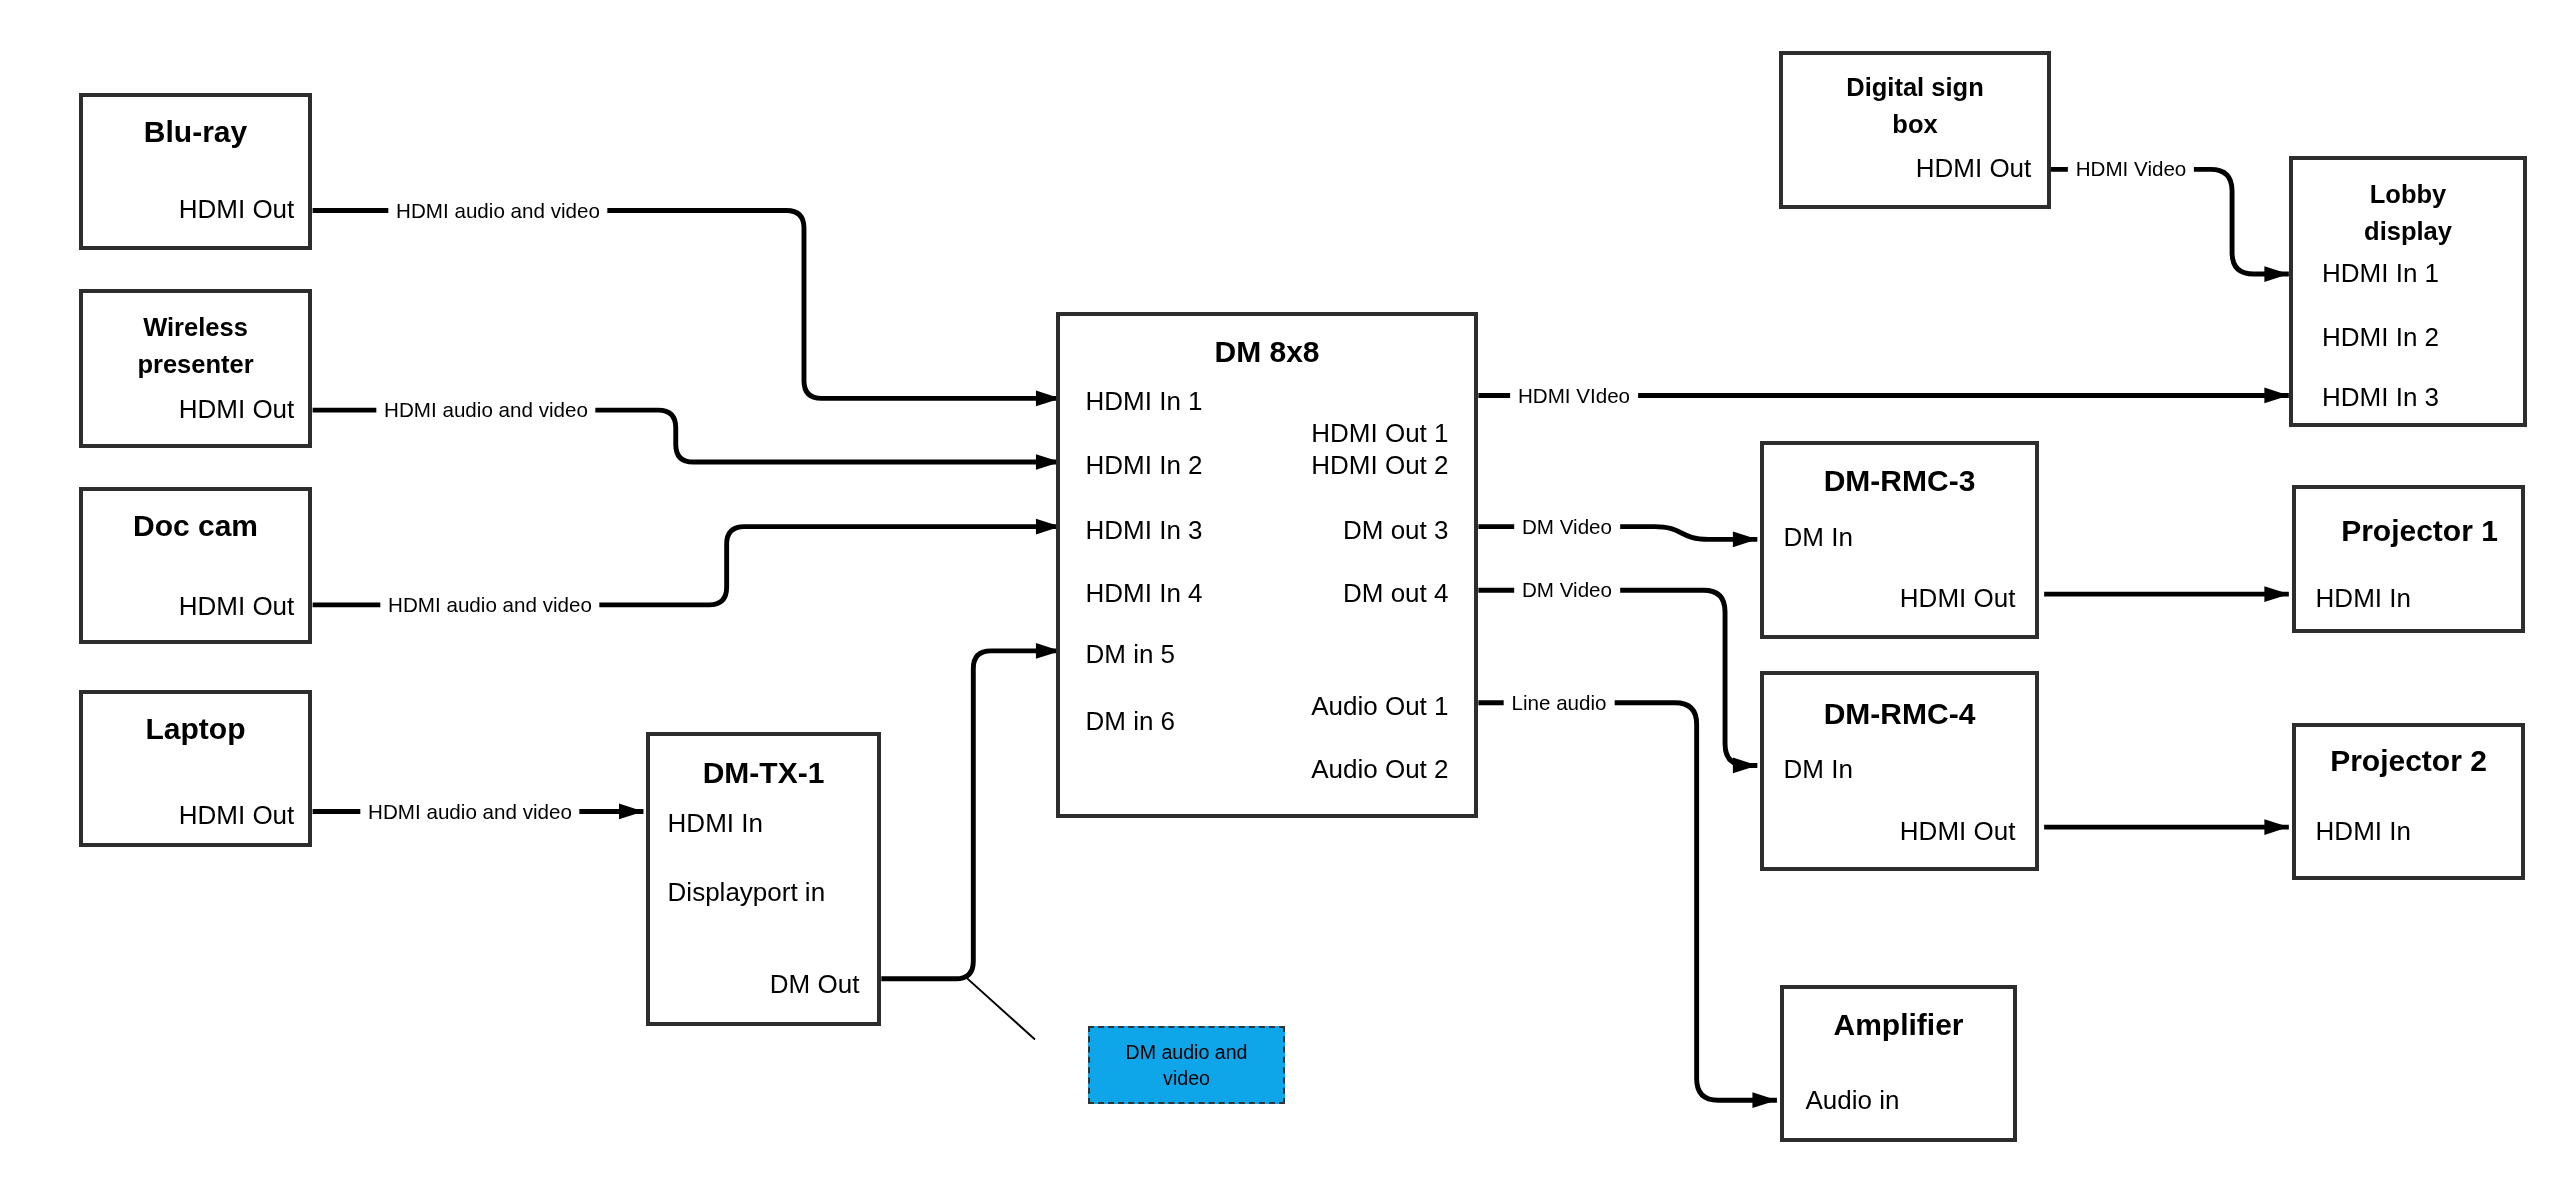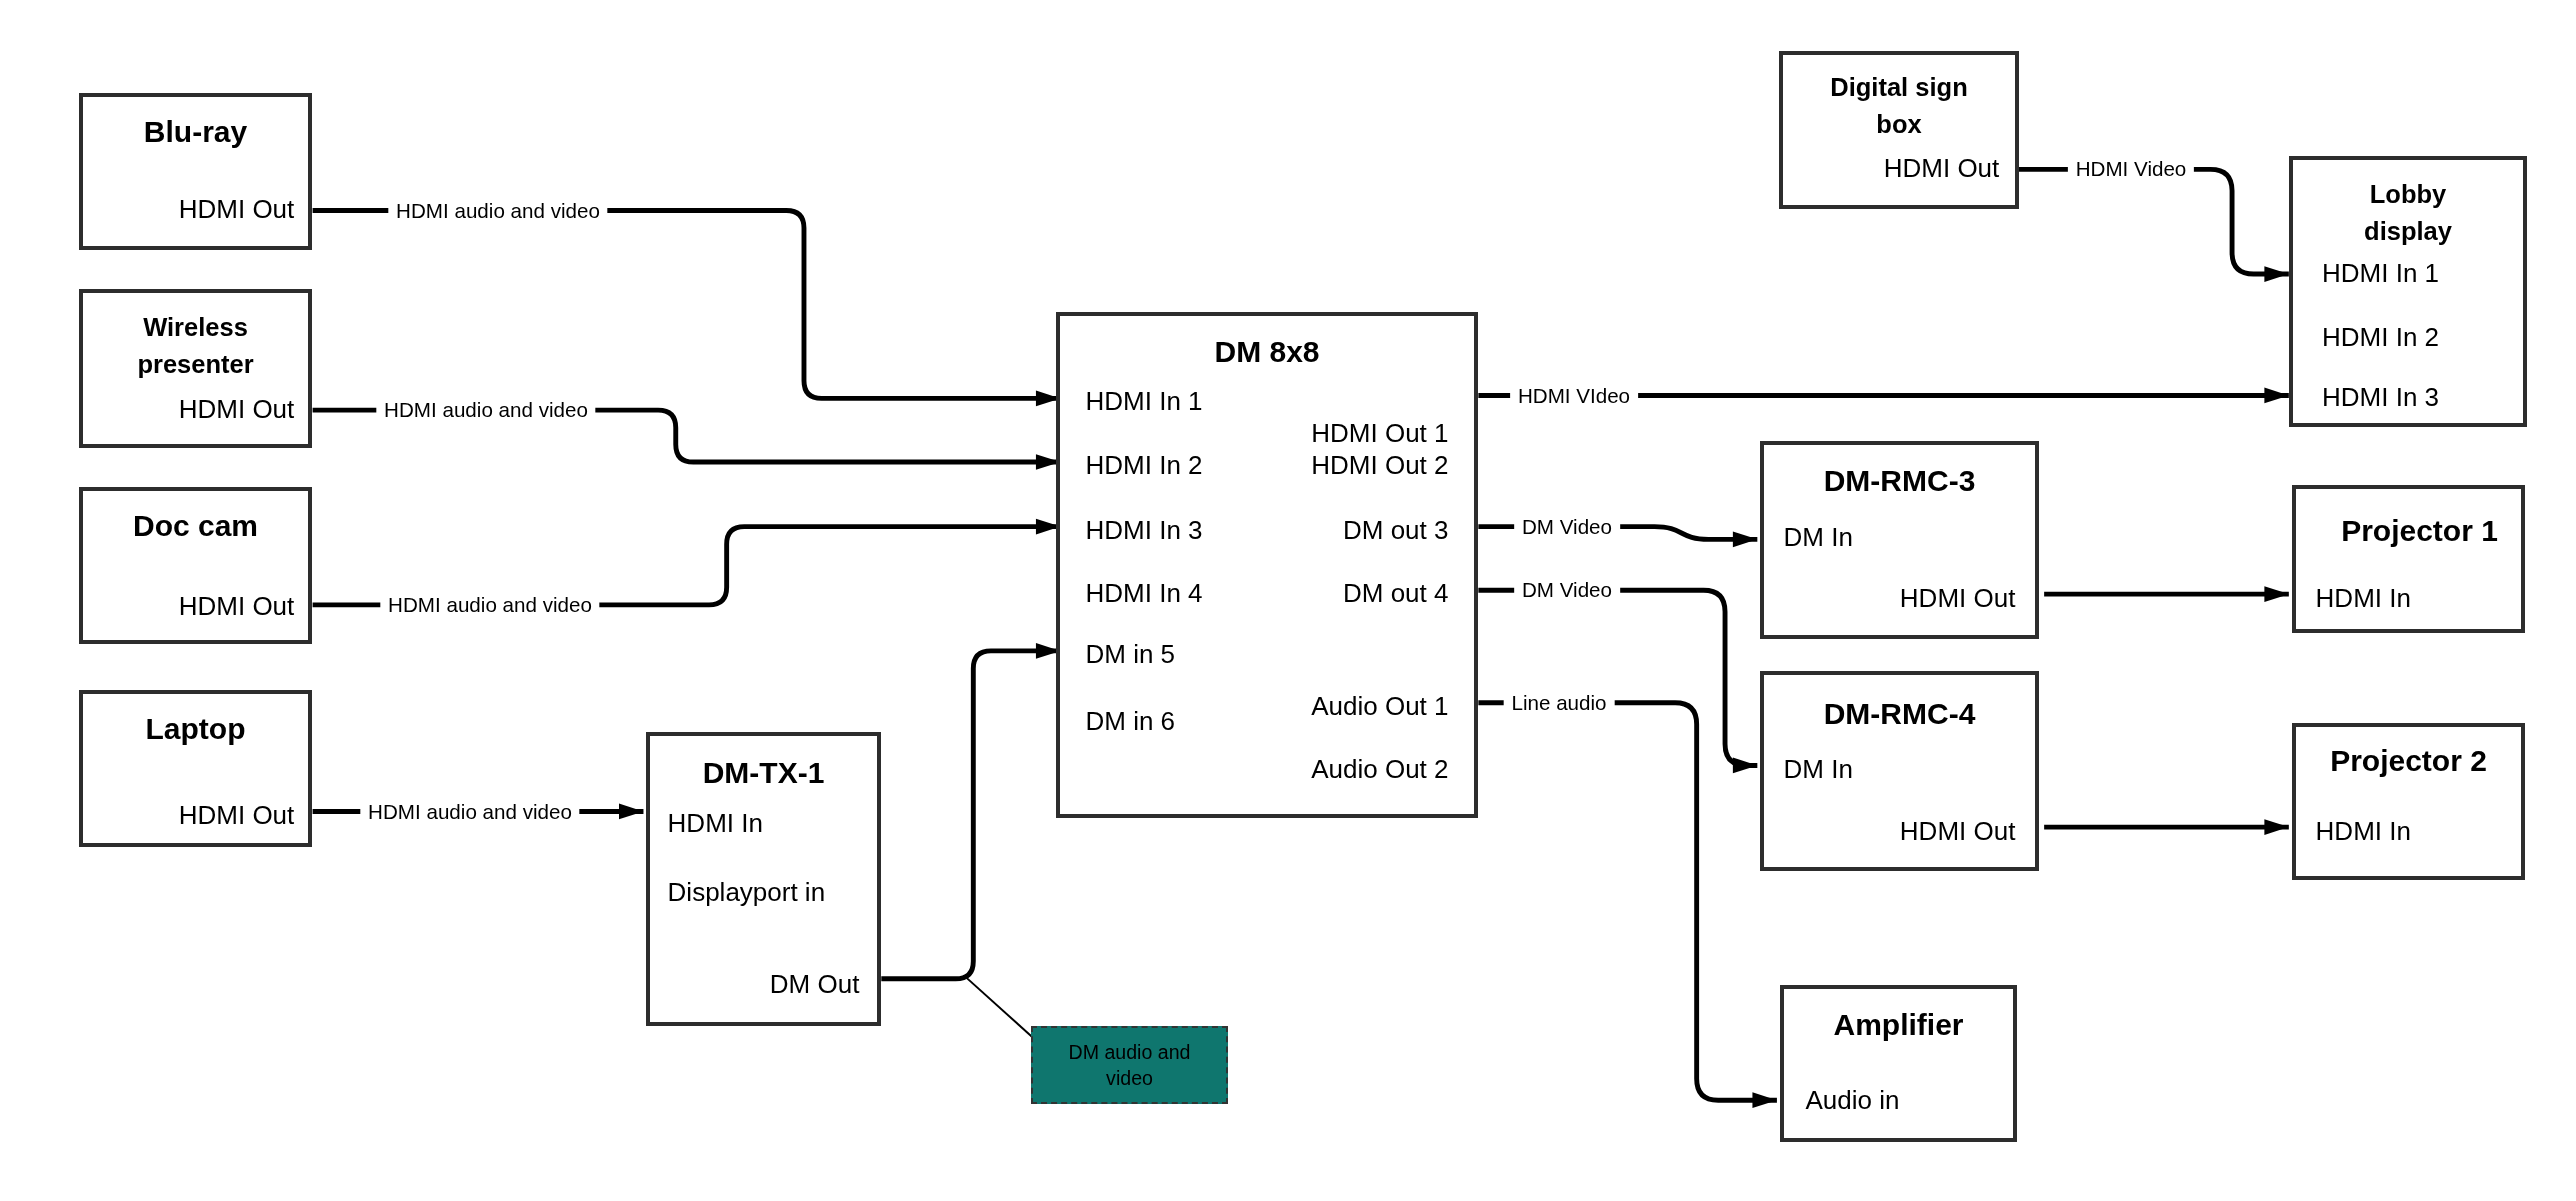--- a/index.html
+++ b/index.html
@@ -53,24 +53,24 @@
     transform: translate(-50%, -50%);
     background: #ffffff;
     padding: 0 7.8px;
     font-size: 20.6px;
     line-height: 25.5px;
     white-space: nowrap;
   }
   .callout {
     position: absolute;
     box-sizing: border-box;
-    left: 1031px; top: 1026px;
+    left: 1088px; top: 1026px;
     width: 197px; height: 78px;
     border: 2px dashed #333333;
-    background: #0f766e;
+    background: #0ea5e9;
     display: flex;
     align-items: center;
     justify-content: center;
     text-align: center;
     font-size: 19.6px;
     line-height: 26.4px;
   }
 </style>
 </head>
 <body>
@@ -137,21 +137,21 @@
     <div class="port" style="top:325px; left:25.5px;">DM in 5</div>
     <div class="port" style="top:392px; left:25.5px;">DM in 6</div>
     <div class="port" style="top:72px;  right:25.5px;margin-top:32px;">HDMI Out 1</div>
     <div class="port" style="top:136px; right:25.5px;">HDMI Out 2</div>
     <div class="port" style="top:201px; right:25.5px;">DM out 3</div>
     <div class="port" style="top:264px; right:25.5px;">DM out 4</div>
     <div class="port" style="top:377px; right:25.5px;">Audio Out 1</div>
     <div class="port" style="top:440px; right:25.5px;">Audio Out 2</div>
   </div>
 
-  <div class="box" style="left:1779px; top:51px; width:240px; height:158px;">
+  <div class="box" style="left:1779px; top:51px; width:272px; height:158px;">
     <div class="title2" style="top:13.7px;">Digital sign</div>
     <div class="title2" style="top:51px;">box</div>
     <div class="port" style="top:100px; right:15.7px;">HDMI Out</div>
   </div>
 
   <div class="box" style="left:2289px; top:156px; width:238px; height:271px;">
     <div class="title2" style="top:15.7px;">Lobby</div>
     <div class="title2" style="top:53px;">display</div>
     <div class="port" style="top:100px; left:29px;">HDMI In 1</div>
     <div class="port" style="top:164px; left:29px;">HDMI In 2</div>

